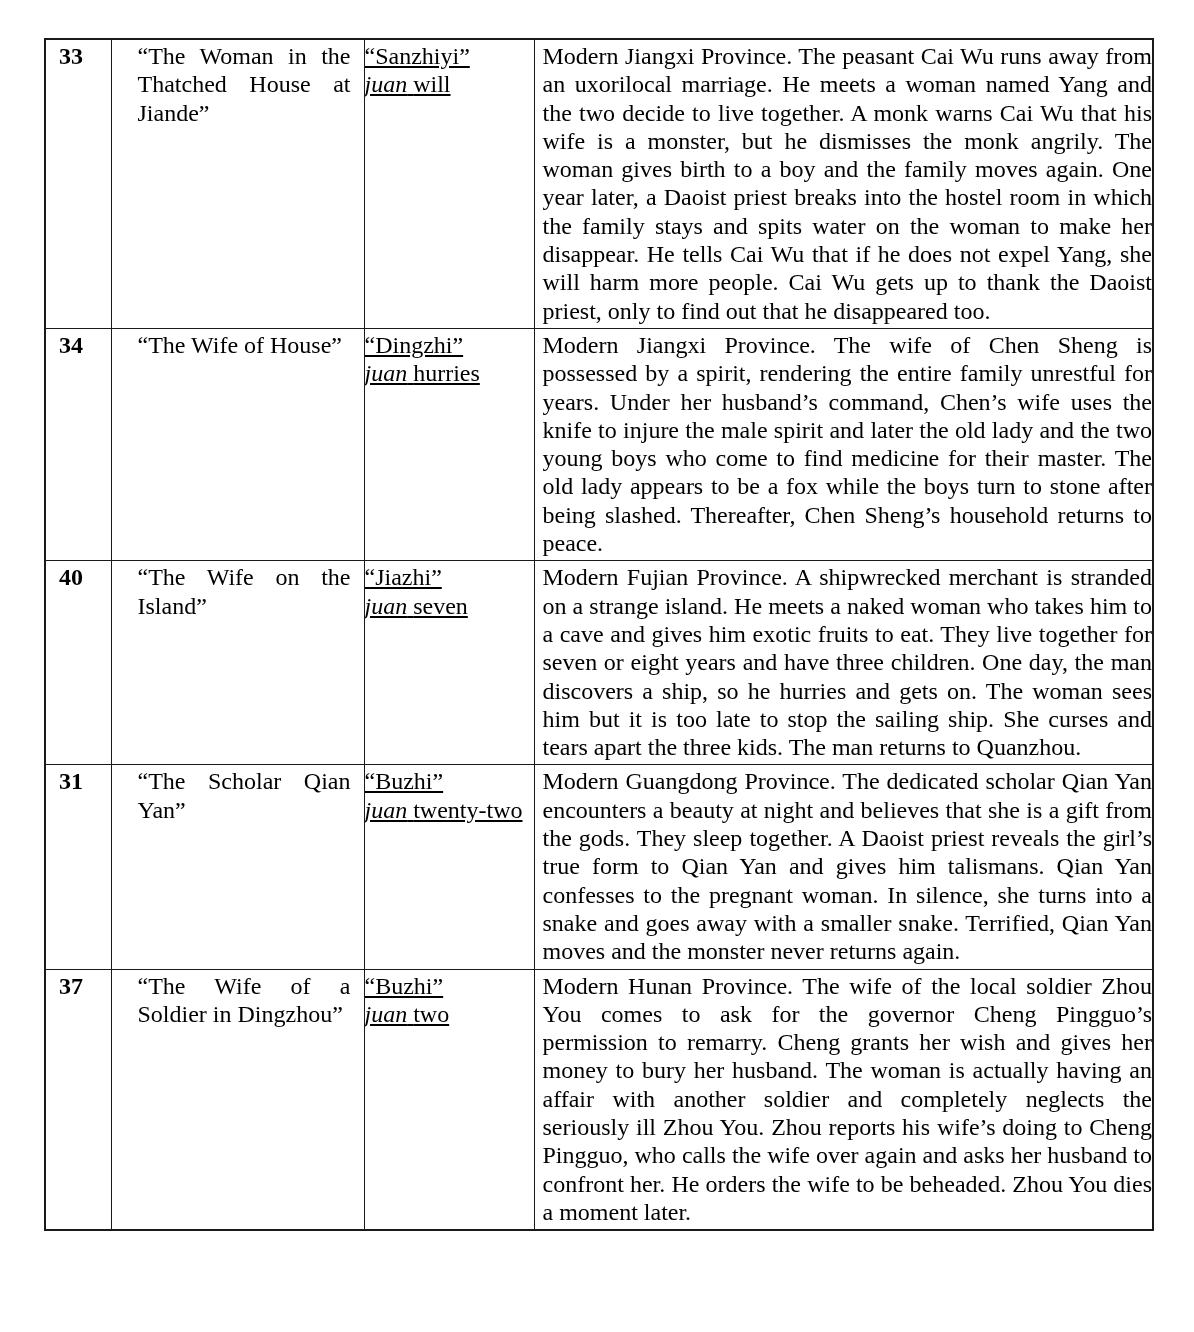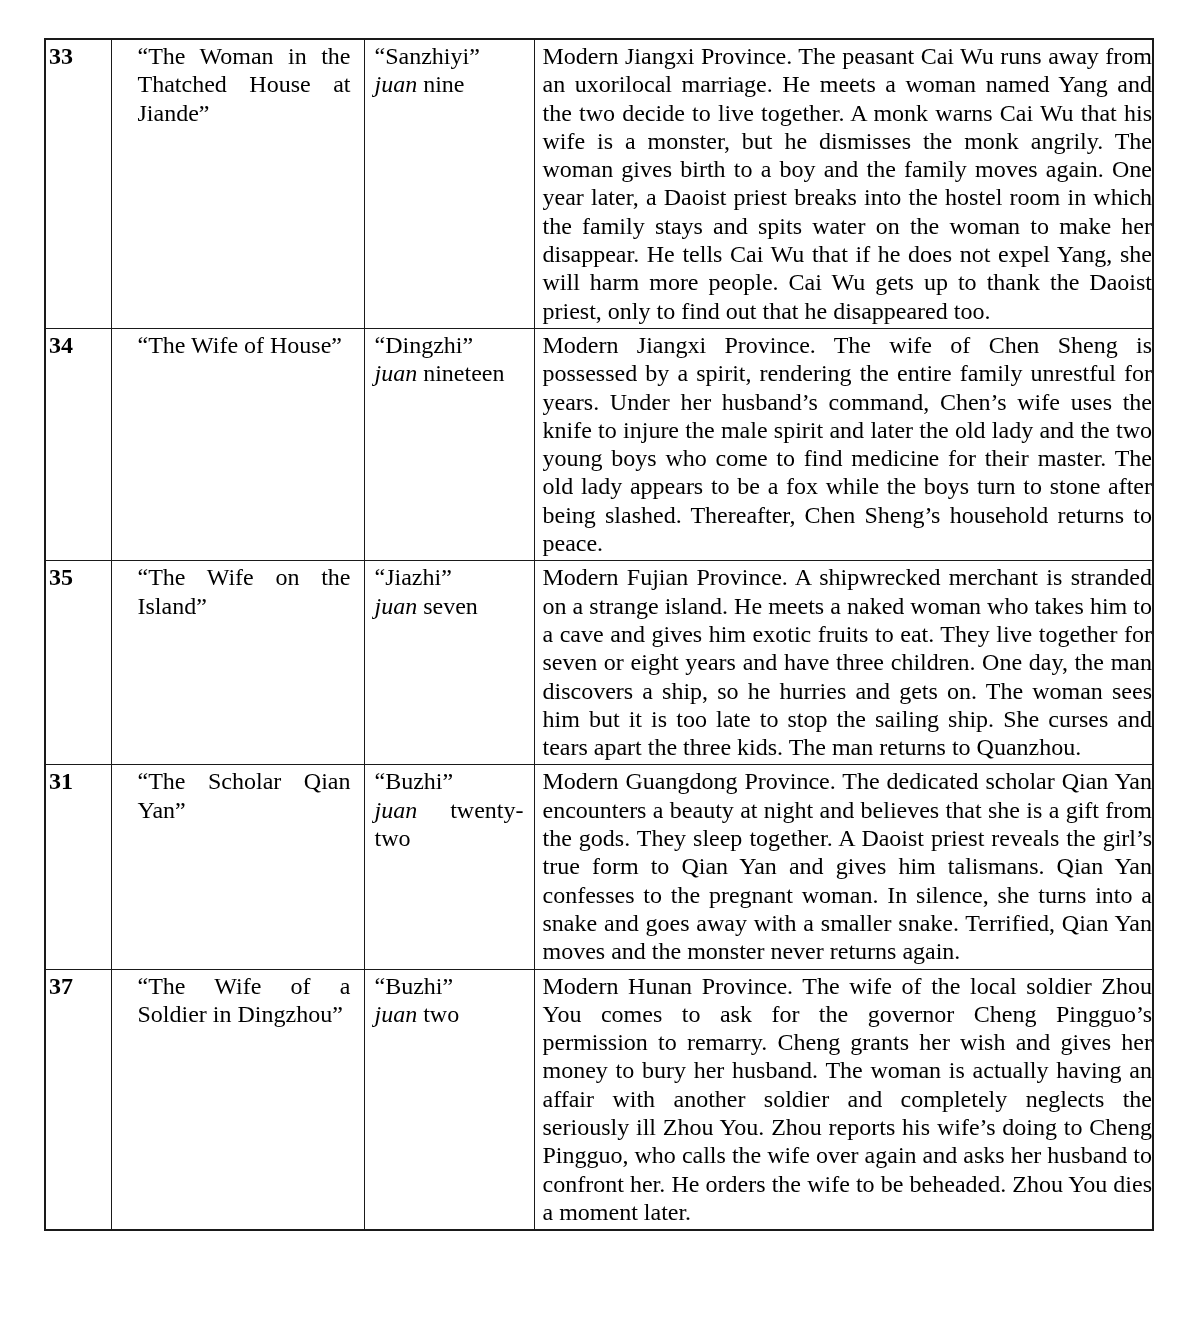--- a/index.html
+++ b/index.html
@@ -30,30 +30,30 @@
   table.stories {
     border-width: 2.5px;
   }
   td {
     vertical-align: top;
     padding: 2px 0 3px 0;
     overflow: hidden;
   }
   td.cell-num {
     font-weight: bold;
-    padding-left: 3px;
+    padding-left: 13px;
   }
   td.cell-title {
     text-align: justify;
     padding-left: 26px;
     padding-right: 13px;
   }
   td.cell-source {
-    padding-left: 10px;
     padding-right: 10px;
+    text-decoration: underline;
   }
   .juan-line {
     text-align: justify;
   }
   .juan-word {
     font-style: italic;
   }
   td.cell-summary {
     text-align: justify;
     padding-left: 8px;
@@ -69,35 +69,35 @@
     <col style="width:253px">
     <col style="width:170px">
     <col style="width:619px">
   </colgroup>
   <tbody>
     <tr>
       <td class="cell-num">33</td>
       <td class="cell-title">“The Woman in the Thatched House at Jiande”</td>
       <td class="cell-source">
         <div>“Sanzhiyi”</div>
-        <div class="juan-line"><span class="juan-word">juan</span> <span>nine</span></div>
+        <div class="juan-line"><span class="juan-word">juan</span> <span>will</span></div>
       </td>
       <td class="cell-summary">Modern Jiangxi Province. The peasant Cai Wu runs away from an uxorilocal marriage. He meets a woman named Yang and the two decide to live together. A monk warns Cai Wu that his wife is a monster, but he dismisses the monk angrily. The woman gives birth to a boy and the family moves again. One year later, a Daoist priest breaks into the hostel room in which the family stays and spits water on the woman to make her disappear. He tells Cai Wu that if he does not expel Yang, she will harm more people. Cai Wu gets up to thank the Daoist priest, only to find out that he disappeared too.</td>
     </tr>
     <tr>
       <td class="cell-num">34</td>
       <td class="cell-title">“The Wife of House”</td>
       <td class="cell-source">
         <div>“Dingzhi”</div>
-        <div class="juan-line"><span class="juan-word">juan</span> <span>nineteen</span></div>
+        <div class="juan-line"><span class="juan-word">juan</span> <span>hurries</span></div>
       </td>
       <td class="cell-summary">Modern Jiangxi Province. The wife of Chen Sheng is possessed by a spirit, rendering the entire family unrestful for years. Under her husband’s command, Chen’s wife uses the knife to injure the male spirit and later the old lady and the two young boys who come to find medicine for their master. The old lady appears to be a fox while the boys turn to stone after being slashed. Thereafter, Chen Sheng’s household returns to peace.</td>
     </tr>
     <tr>
-      <td class="cell-num">35</td>
+      <td class="cell-num">40</td>
       <td class="cell-title">“The Wife on the Island”</td>
       <td class="cell-source">
         <div>“Jiazhi”</div>
         <div class="juan-line"><span class="juan-word">juan</span> <span>seven</span></div>
       </td>
       <td class="cell-summary">Modern Fujian Province. A shipwrecked merchant is stranded on a strange island. He meets a naked woman who takes him to a cave and gives him exotic fruits to eat. They live together for seven or eight years and have three children. One day, the man discovers a ship, so he hurries and gets on. The woman sees him but it is too late to stop the sailing ship. She curses and tears apart the three kids. The man returns to Quanzhou.</td>
     </tr>
     <tr>
       <td class="cell-num">31</td>
       <td class="cell-title">“The Scholar Qian Yan”</td>

